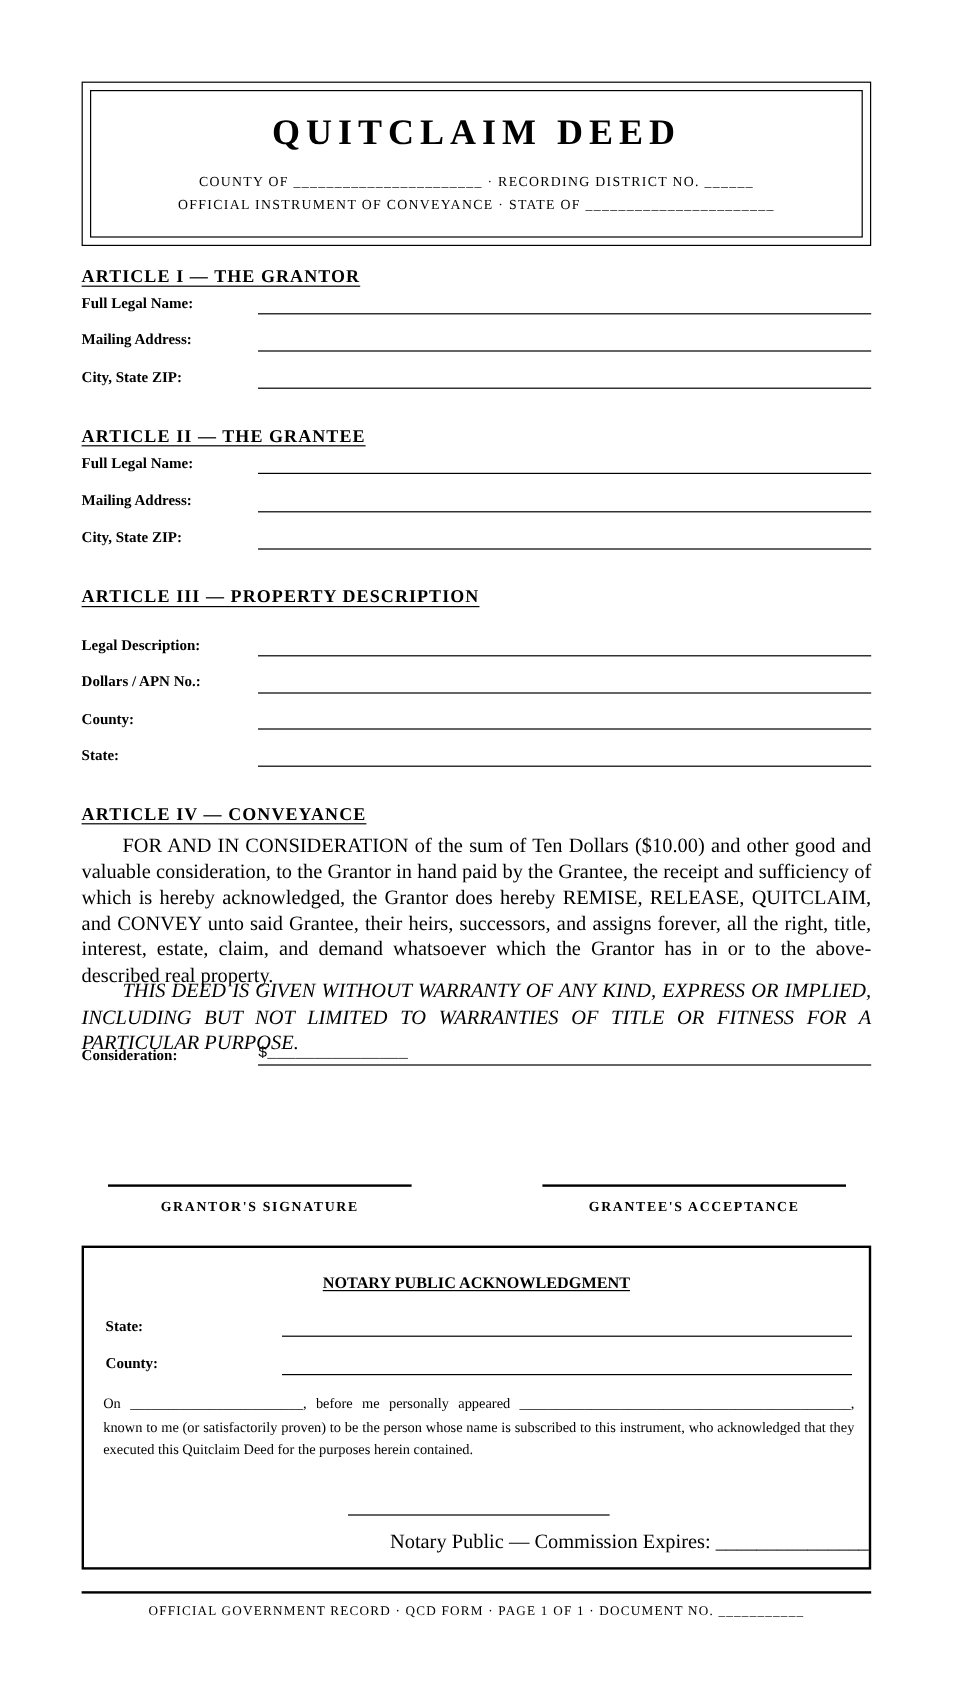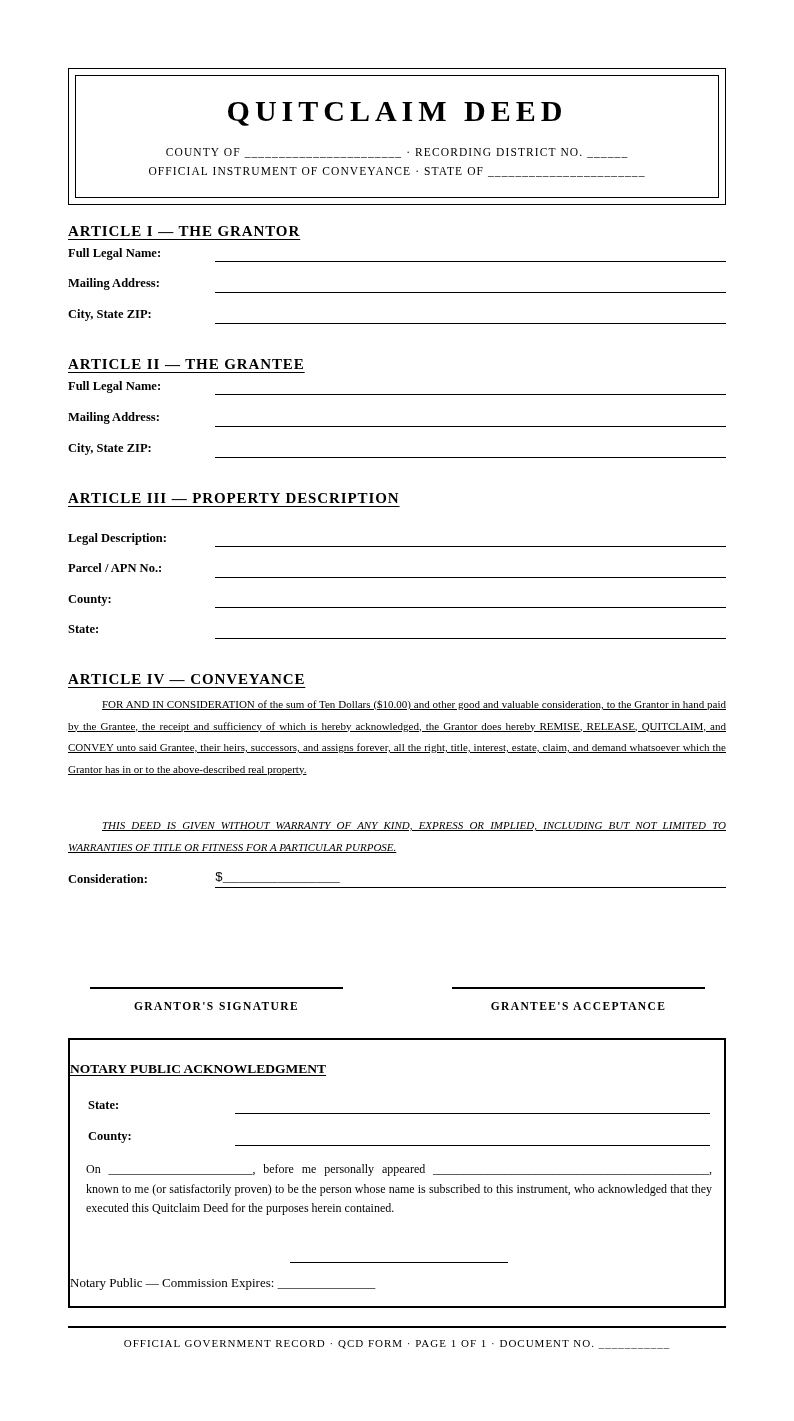--- a/index.html
+++ b/index.html
@@ -80,26 +80,25 @@
     width: 511px;
     height: 0;
     border-bottom: 1.6px solid #000;
   }
 
   
   .body-para {
     position: absolute;
     left: 68px;
     width: 658px;
-    font-size: 11px;
+    font-size: 17px;
     line-height: 21.5px;
     text-align: justify;
     text-justify: inter-word;
     text-indent: 34px;
-    text-decoration: underline;
   }
   .body-para.italic {
     font-style: italic;
   }
 
   
   .consider-rule {
     position: absolute;
     left: 215px;
     width: 511px;
@@ -137,21 +136,21 @@
     width: 658px;
     height: 270px;
     box-sizing: border-box;
     border: 2px solid #000;
   }
   .notary-title {
     position: absolute;
     left: 0;
     top: 21px;
     width: 100%;
-    text-align: left;
+    text-align: center;
     font-size: 13.5px;
     font-weight: bold;
     text-decoration: underline;
     text-underline-offset: 2px;
   }
   .notary-label {
     position: absolute;
     left: 18px;
     font-size: 12.5px;
     font-weight: bold;
@@ -178,22 +177,22 @@
     position: absolute;
     left: 220px;
     width: 218px;
     height: 0;
     border-bottom: 1.8px solid #000;
   }
   .notary-sig-caption {
     position: absolute;
     left: 0;
     width: 100%;
-    text-align: left;
-    font-size: 13px;
+    text-align: right;
+    font-size: 17px;
     white-space: nowrap;
   }
 
   
   .footer-rule {
     position: absolute;
     left: 68px;
     top: 1326px;
     width: 658px;
     height: 0;
@@ -243,21 +242,21 @@
   <div class="field-rule" style="top:426px"></div>
 
   <div class="field-label" style="top:441px">City, State ZIP:</div>
   <div class="field-rule" style="top:457px"></div>
 
   <div class="article-head" style="top:479px">ARTICLE III — PROPERTY DESCRIPTION</div>
 
   <div class="field-label" style="top:531px">Legal Description:</div>
   <div class="field-rule" style="top:546px"></div>
 
-  <div class="field-label" style="top:561px">Parcel / APN No.:</div>
+  <div class="field-label" style="top:561px">Dollars / APN No.:</div>
   <div class="field-rule" style="top:577px"></div>
 
   <div class="field-label" style="top:592px">County:</div>
   <div class="field-rule" style="top:607px"></div>
 
   <div class="field-label" style="top:622px">State:</div>
   <div class="field-rule" style="top:638px"></div>
 
   <div class="article-head" style="top:660px">ARTICLE IV — CONVEYANCE</div>
 

